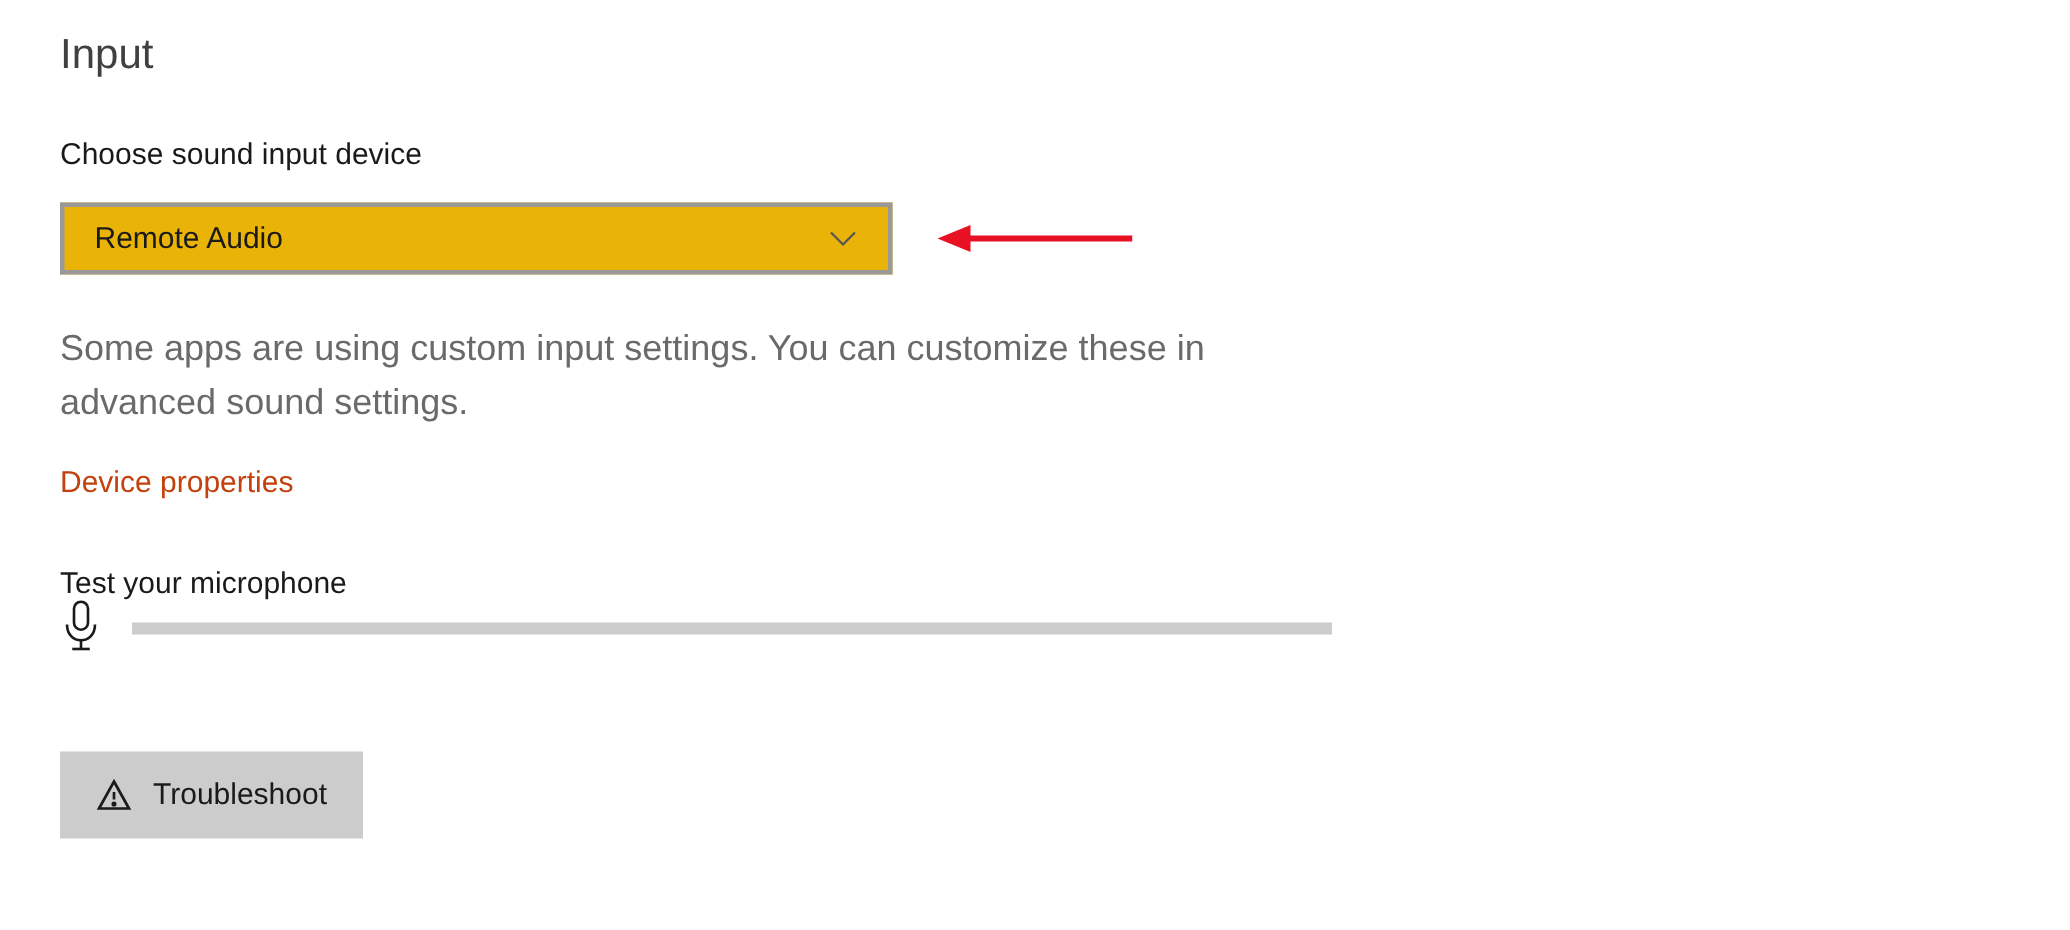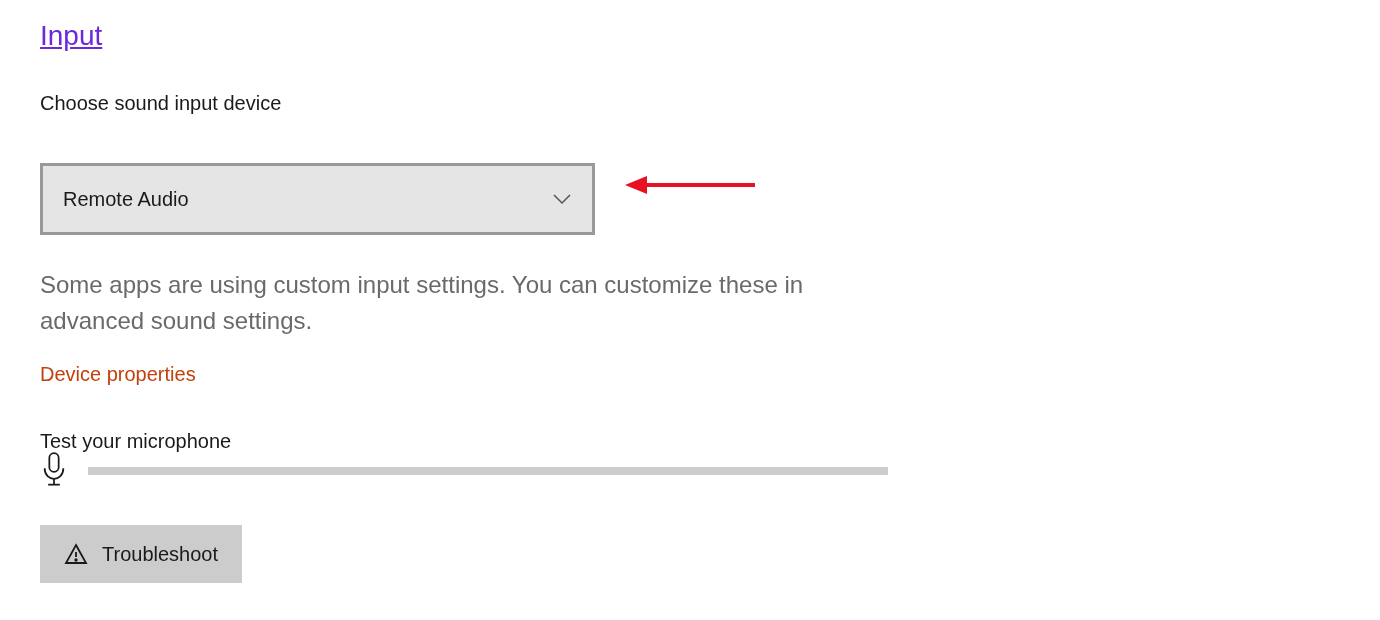--- a/index.html
+++ b/index.html
@@ -11,45 +11,43 @@
       font-family: "Segoe UI", -apple-system, BlinkMacSystemFont, sans-serif;
       background: #ffffff;
       padding: 20px 40px;
       width: 1380px;
       height: 620px;
       overflow: hidden;
     }
     .section-title {
       font-size: 28px;
       font-weight: 400;
-      color: #6d28d9;
+      color: #404040;
       margin-bottom: 40px;
-      text-decoration: underline;
     }
     .subsection-label {
       font-size: 20px;
       font-weight: 400;
       color: #1a1a1a;
       margin-bottom: 20px;
     }
     .dropdown-row {
       display: flex;
       align-items: center;
       margin-bottom: 32px;
     }
     .dropdown {
       position: relative;
       width: 555px;
-      height: 72px;
+      height: 48px;
       border: 3px solid #999999;
-      background: #e5e5e5;
+      background: #eab308;
       cursor: pointer;
       display: flex;
       align-items: center;
-      margin-top: 28px;
     }
     .dropdown-value {
       flex: 1;
       padding-left: 20px;
       font-size: 20px;
       color: #1a1a1a;
     }
     .dropdown-chevron {
       width: 60px;
       height: 100%;
@@ -106,20 +104,21 @@
     }
     .button {
       display: inline-flex;
       align-items: center;
       height: 58px;
       padding: 0 24px;
       background: #cccccc;
       border: none;
       cursor: pointer;
       gap: 14px;
+      margin-top: 28px;
     }
     .button-icon {
       width: 24px;
       height: 24px;
       display: flex;
       align-items: center;
       justify-content: center;
     }
     .button-label {
       font-size: 20px;

